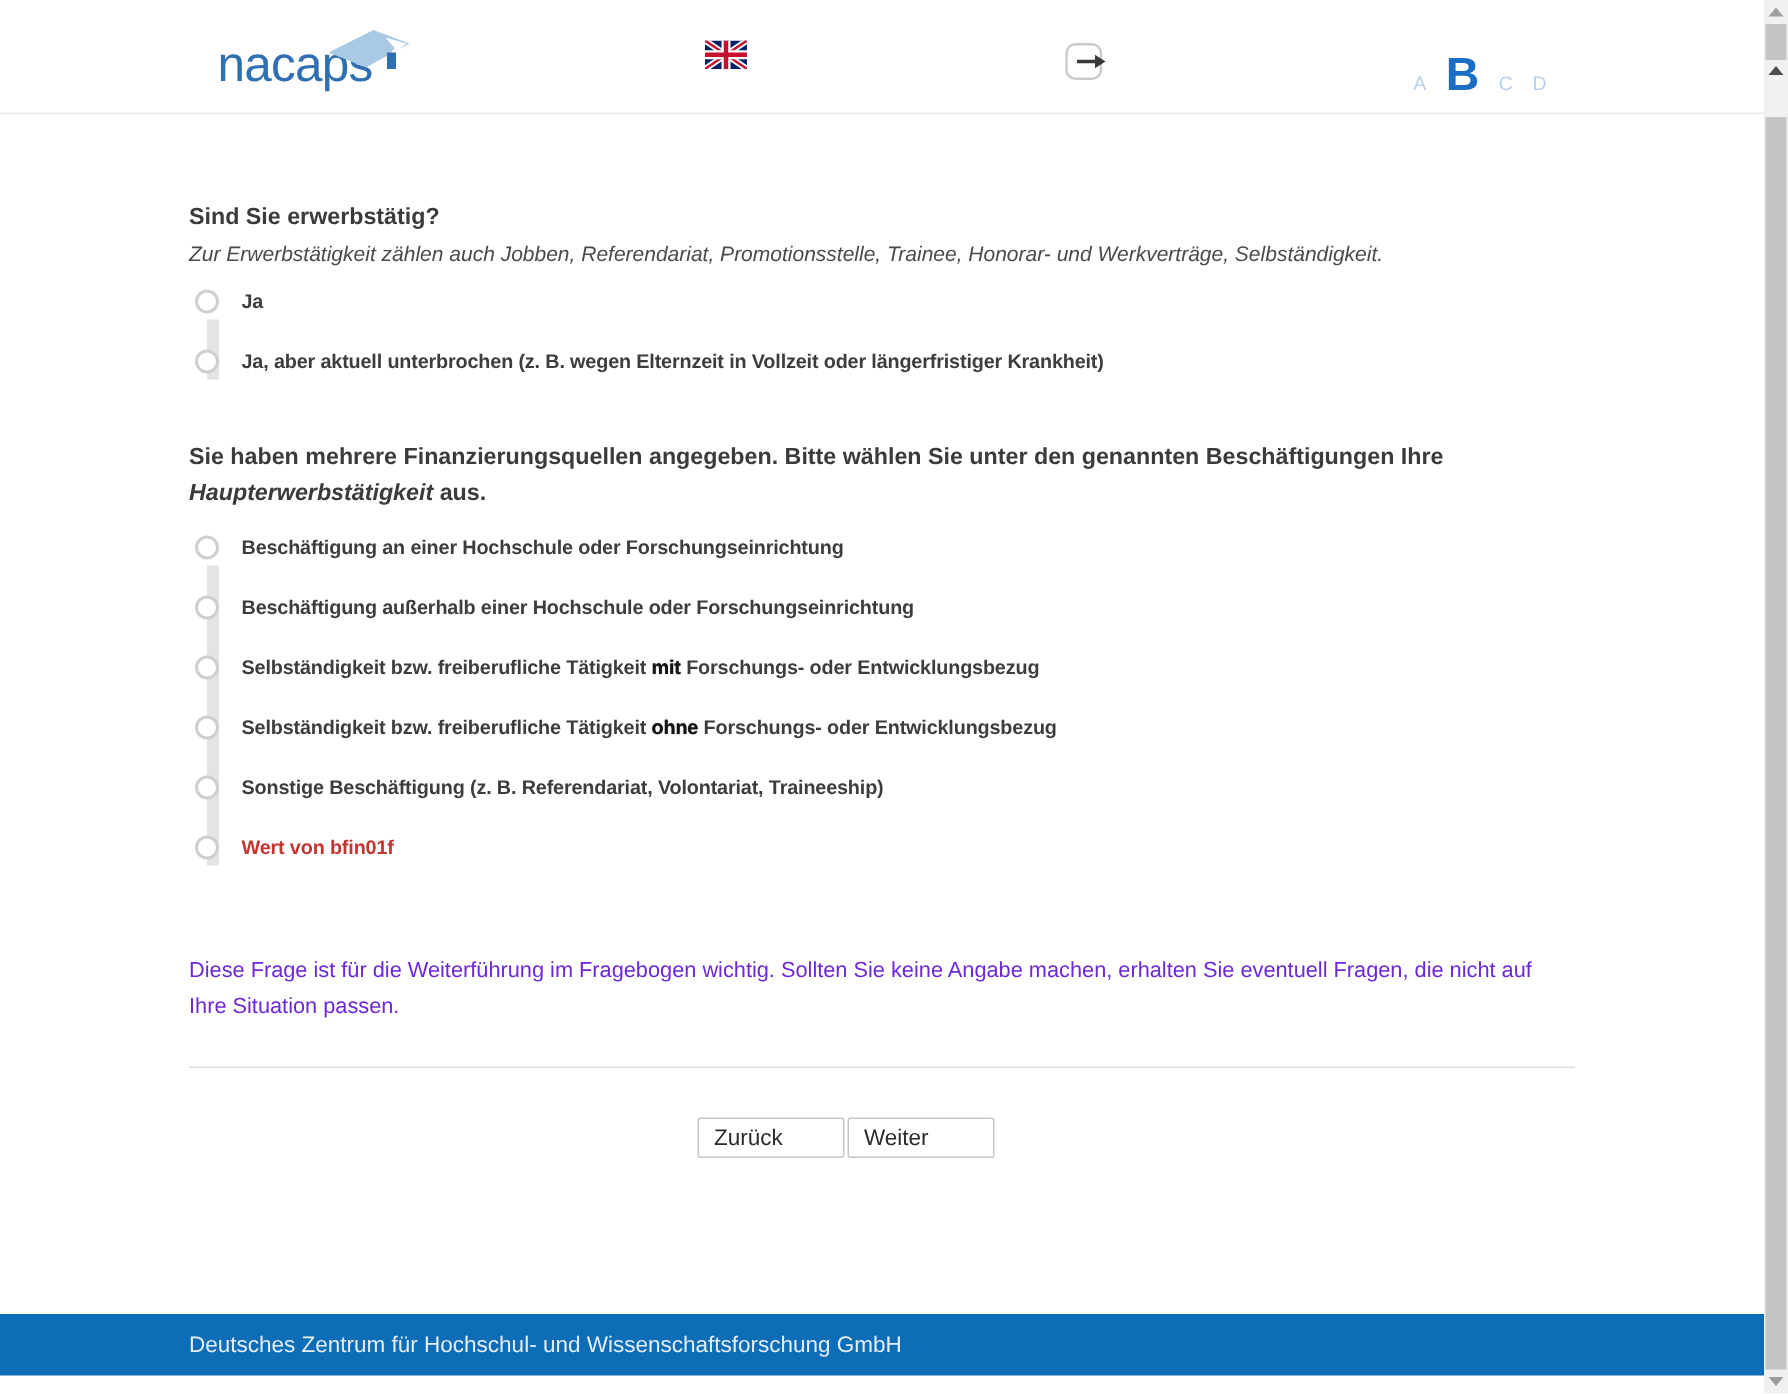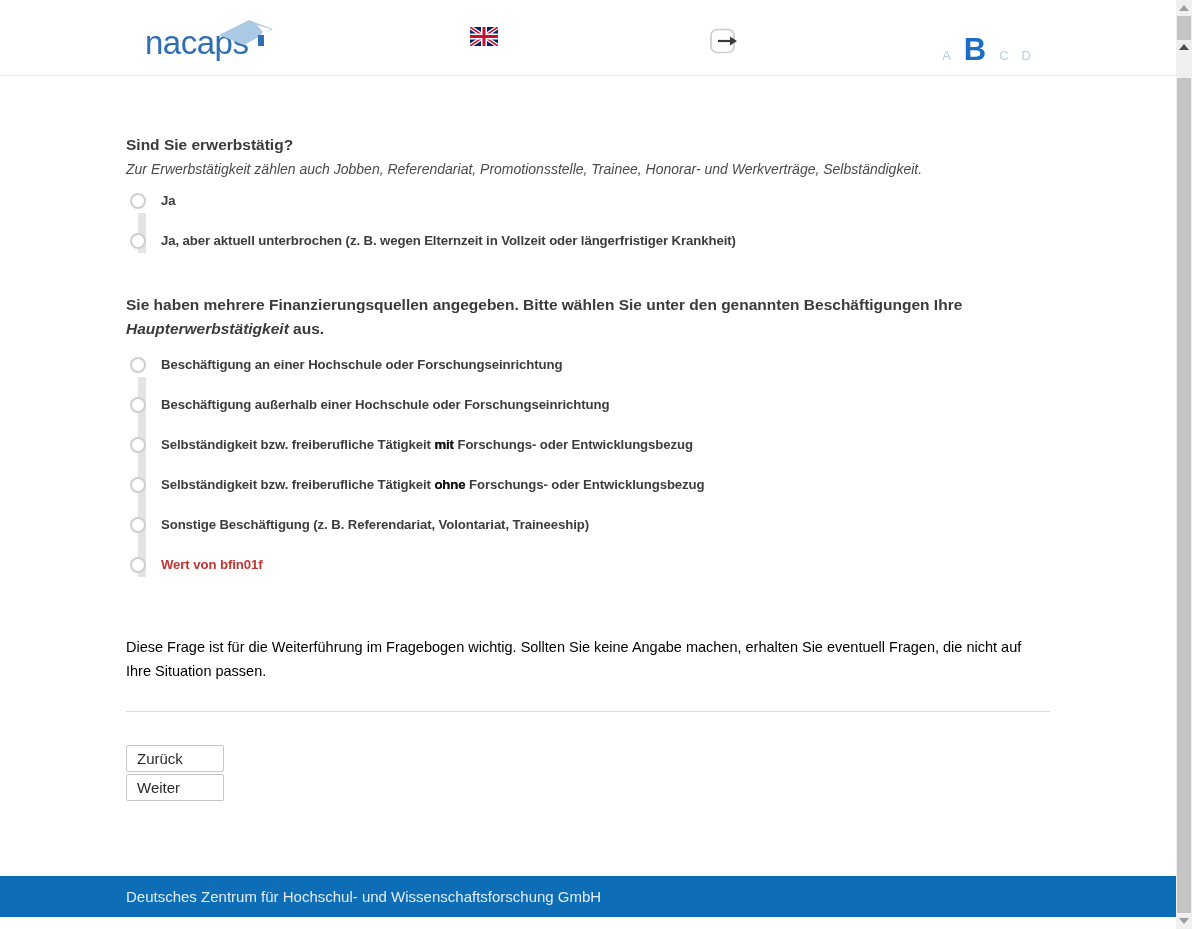--- a/index.html
+++ b/index.html
@@ -30,24 +30,24 @@
 
   .opt-group { position:relative; margin-top:16px; }
   .vbar { position:absolute; left:12px; top:20px; bottom:20px; width:8px; background:#e4e4e4; }
   .opt-row { position:relative; display:flex; align-items:flex-start; height:40px; cursor:pointer; }
   .radio { flex:none; width:16px; height:16px; margin-left:4px; margin-right:15px;
            border:2px solid #cfcfcf; border-radius:50%; background:#fff; }
   .opt-label { font-size:13.2px; font-weight:700; color:#3d3d3d; letter-spacing:-0.1px; }
   .opt-label .xb { color:#141414; text-shadow:0 0 .6px #141414; }
   .opt-label.err { color:#c23531; }
 
-  .warning { margin-top:38px; font-size:14.5px; line-height:24px; color:#000000; max-width:920px; }
+  .warning { margin-top:38px; font-size:14.5px; line-height:24px; color:#6d28d9; max-width:920px; }
   .hr { margin-top:28px; width:924px; height:1px; background:#dcdcdc; }
 
-  .btn-row { margin-top:33px; display:flex; gap:2px;flex-direction:column; }
+  .btn-row { margin-top:33px; margin-left:339px; display:flex; gap:2px; }
   .btn { width:98px; height:27px; background:#fff; border:1px solid #c6c6c6; border-radius:2px;
          font-family:"Liberation Sans", sans-serif; font-size:15px; color:#2b2b2b;
          text-align:left; padding-left:10px; line-height:24px; cursor:pointer; }
 
   
   .footer { position:absolute; left:0; bottom:12px; width:1176px; height:41px; background:#0d6db6; }
   .footer-text { position:absolute; left:126px; top:0; line-height:41px;
                  font-size:15px; color:#e3edf6; }
 
   

